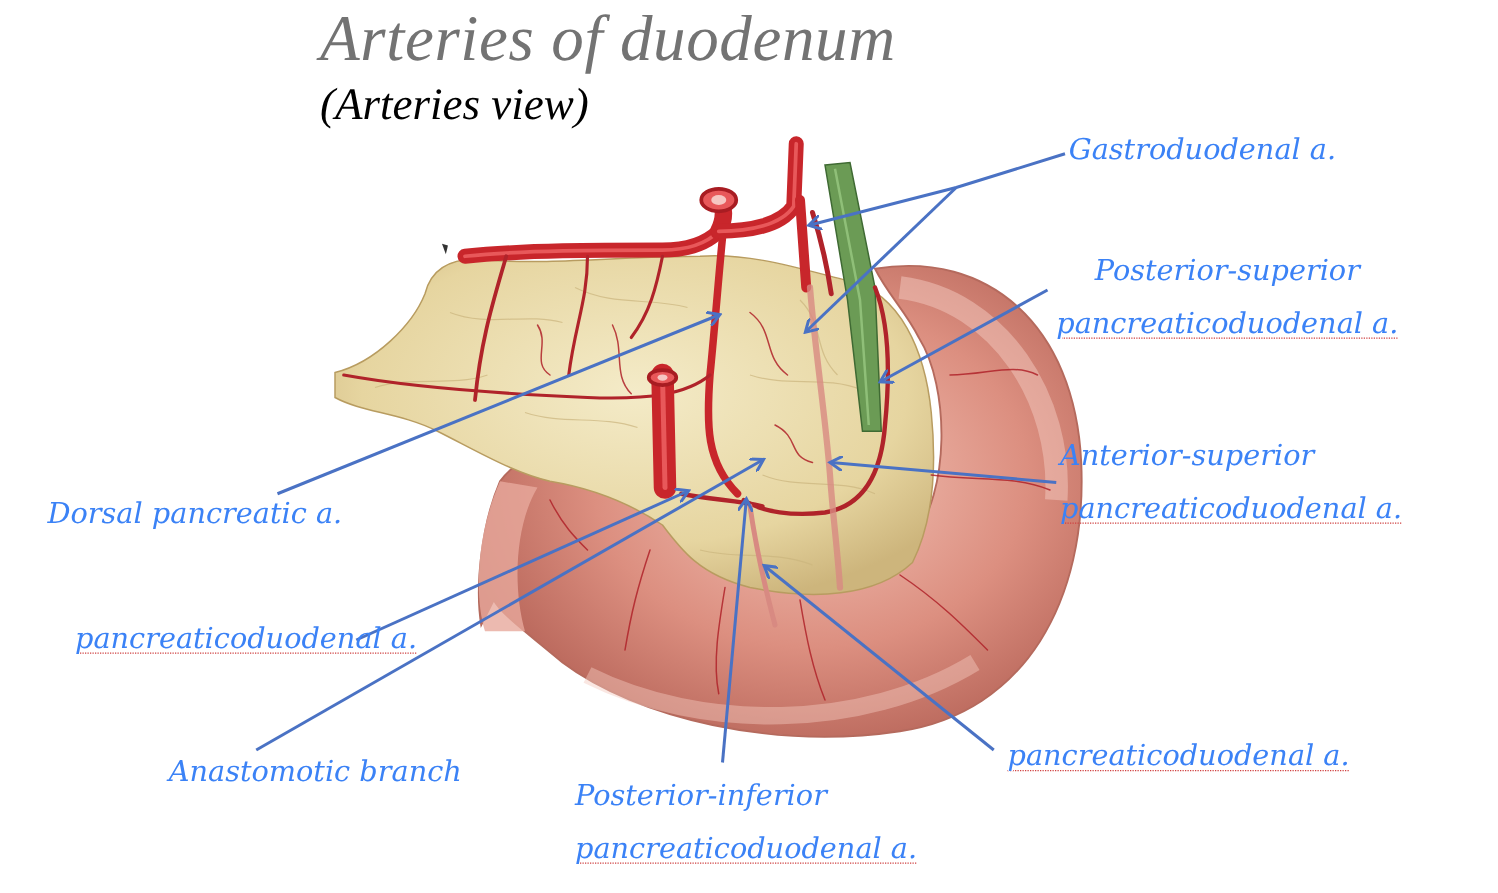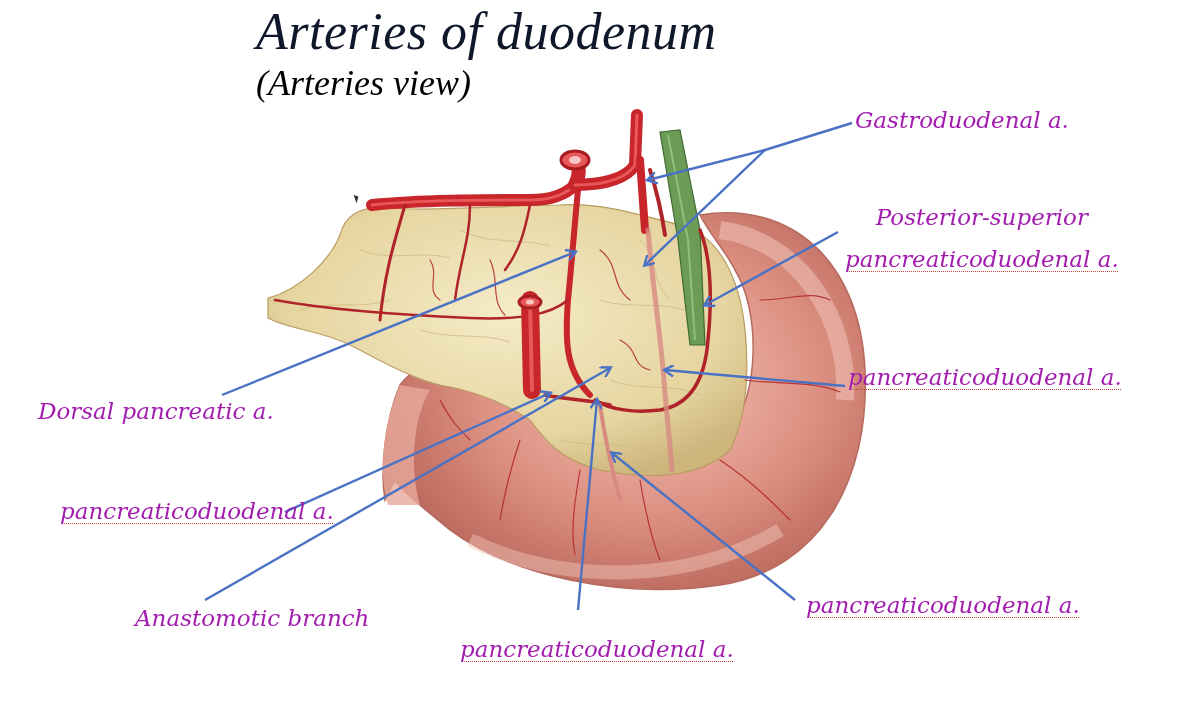--- a/index.html
+++ b/index.html
@@ -1,23 +1,23 @@
 <!DOCTYPE html>
 <html><head>
 <meta charset="utf-8">
 <style>
   html, body { margin:0; padding:0; background:#ffffff; }
   body { width:1198px; height:714px; position:relative; overflow:hidden;
          font-family:"DejaVu Serif", "Liberation Serif", serif; }
   .title { position:absolute; left:256px; top:2px; font-size:52px; font-style:italic;
-           font-family:"Liberation Serif", "DejaVu Serif", serif; color:#0f172a; letter-spacing:0.5px; white-space:nowrap; }
+           font-family:"Liberation Serif", "DejaVu Serif", serif; color:#737373; letter-spacing:0.5px; white-space:nowrap; }
   .subtitle { position:absolute; left:256px; top:62px; font-size:36px; font-style:italic;
               font-family:"Liberation Serif", "DejaVu Serif", serif; color:#000; white-space:nowrap; }
   .illus { position:absolute; left:0; top:0; }
-  .label { position:absolute; font-style:italic; font-size:23px; line-height:30px; color:#a21caf;
+  .label { position:absolute; font-style:italic; font-size:23px; line-height:30px; color:#3b82f6;
            font-family:"DejaVu Serif", "Liberation Serif", serif; white-space:nowrap; }
   .label .l2 { display:block; text-decoration:underline dotted #d04040; text-underline-offset:4px; text-decoration-thickness:1px;margin-top:12px; }
   .label .l1 { display:block; }
   .cursor { position:absolute; left:355px; top:194px; width:0; height:0;
             border-left:4px solid #333; border-top:3px solid transparent; border-bottom:6px solid transparent; transform:rotate(-20deg); }
 </style>
 </head>
 <body>
 
 <div class="title">Arteries of duodenum</div>
@@ -137,34 +137,36 @@
 <div class="label" style="left:855px; top:105px;">
   <span class="l1">Gastroduodenal a.</span>
 </div>
 
 <div class="label" style="left:845px; top:202px;text-align:center;">
   <span class="l1">Posterior-superior</span>
   <span class="l2">pancreaticoduodenal a.</span>
 </div>
 
 <div class="label" style="left:848px; top:350px;">
+  <span class="l1">Anterior-superior</span>
   <span class="l2">pancreaticoduodenal a.</span>
 </div>
 
 <div class="label" style="left:38px; top:396px;">
   <span class="l1">Dorsal pancreatic a.</span>
 </div>
 
 <div class="label" style="left:60px; top:484px;">
   <span class="l2">pancreaticoduodenal a.</span>
 </div>
 
 <div class="label" style="left:135px; top:603px;">
   <span class="l1">Anastomotic branch</span>
 </div>
 
 <div class="label" style="left:460px; top:622px;">
+  <span class="l1">Posterior-inferior</span>
   <span class="l2">pancreaticoduodenal a.</span>
 </div>
 
 <div class="label" style="left:806px; top:578px;">
   <span class="l2">pancreaticoduodenal a.</span>
 </div>
 
 </body></html>

